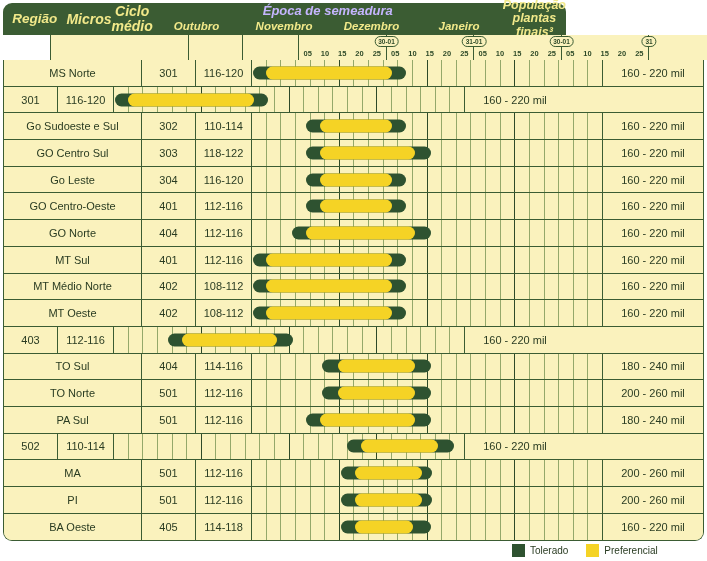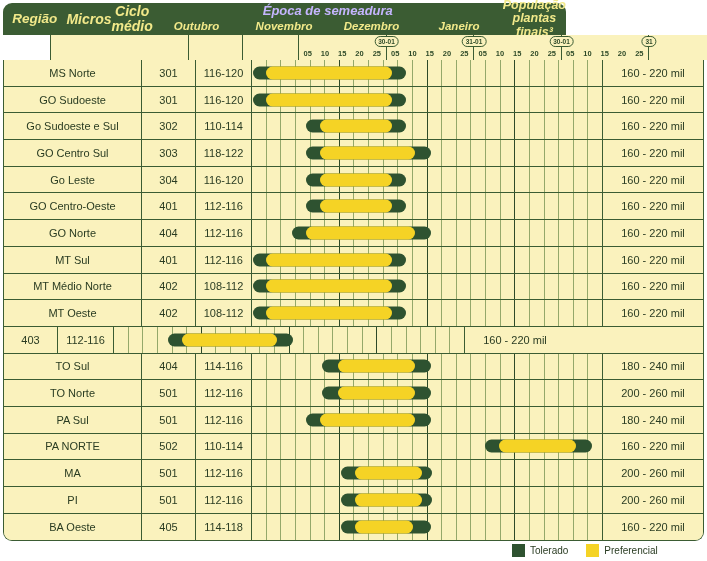--- a/index.html
+++ b/index.html
@@ -283,21 +283,20 @@
             <div class="gcol"></div>
             <div class="gcol mend"></div>
           </div>
           <div class="bar" style="left: 0.3%; width: 43.7%;">
             <div class="pref" style="left: 8.46682%; width: 82.3799%;"></div>
           </div>
         </div>
         <div class="c-pop">160 - 220 mil</div>
       </div>
       <div class="row">
-        <div class="c-regiao">GO Sudoeste</div>
         <div class="c-micros">301</div>
         <div class="c-ciclo">116-120</div>
         <div class="c-cal">
           <div class="grid">
             <div class="gcol"></div>
             <div class="gcol"></div>
             <div class="gcol"></div>
             <div class="gcol"></div>
             <div class="gcol"></div>
             <div class="gcol mend"></div>
@@ -763,21 +762,20 @@
             <div class="gcol"></div>
             <div class="gcol mend"></div>
           </div>
           <div class="bar" style="left: 15.5%; width: 35.5%;">
             <div class="pref" style="left: 11.2676%; width: 76.0563%;"></div>
           </div>
         </div>
         <div class="c-pop">180 - 240 mil</div>
       </div>
       <div class="row">
-        <div class="c-regiao">PA NORTE</div>
         <div class="c-micros">502</div>
         <div class="c-ciclo">110-114</div>
         <div class="c-cal">
           <div class="grid">
             <div class="gcol"></div>
             <div class="gcol"></div>
             <div class="gcol"></div>
             <div class="gcol"></div>
             <div class="gcol"></div>
             <div class="gcol mend"></div>

